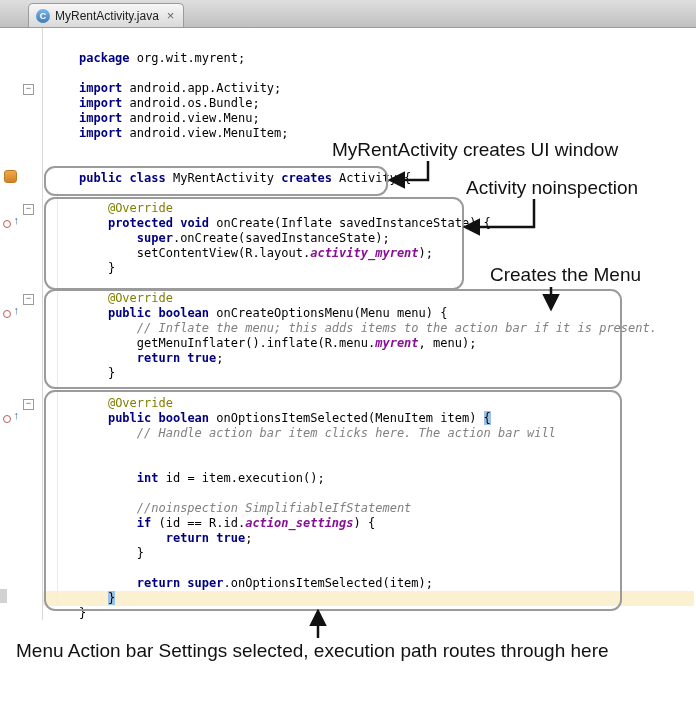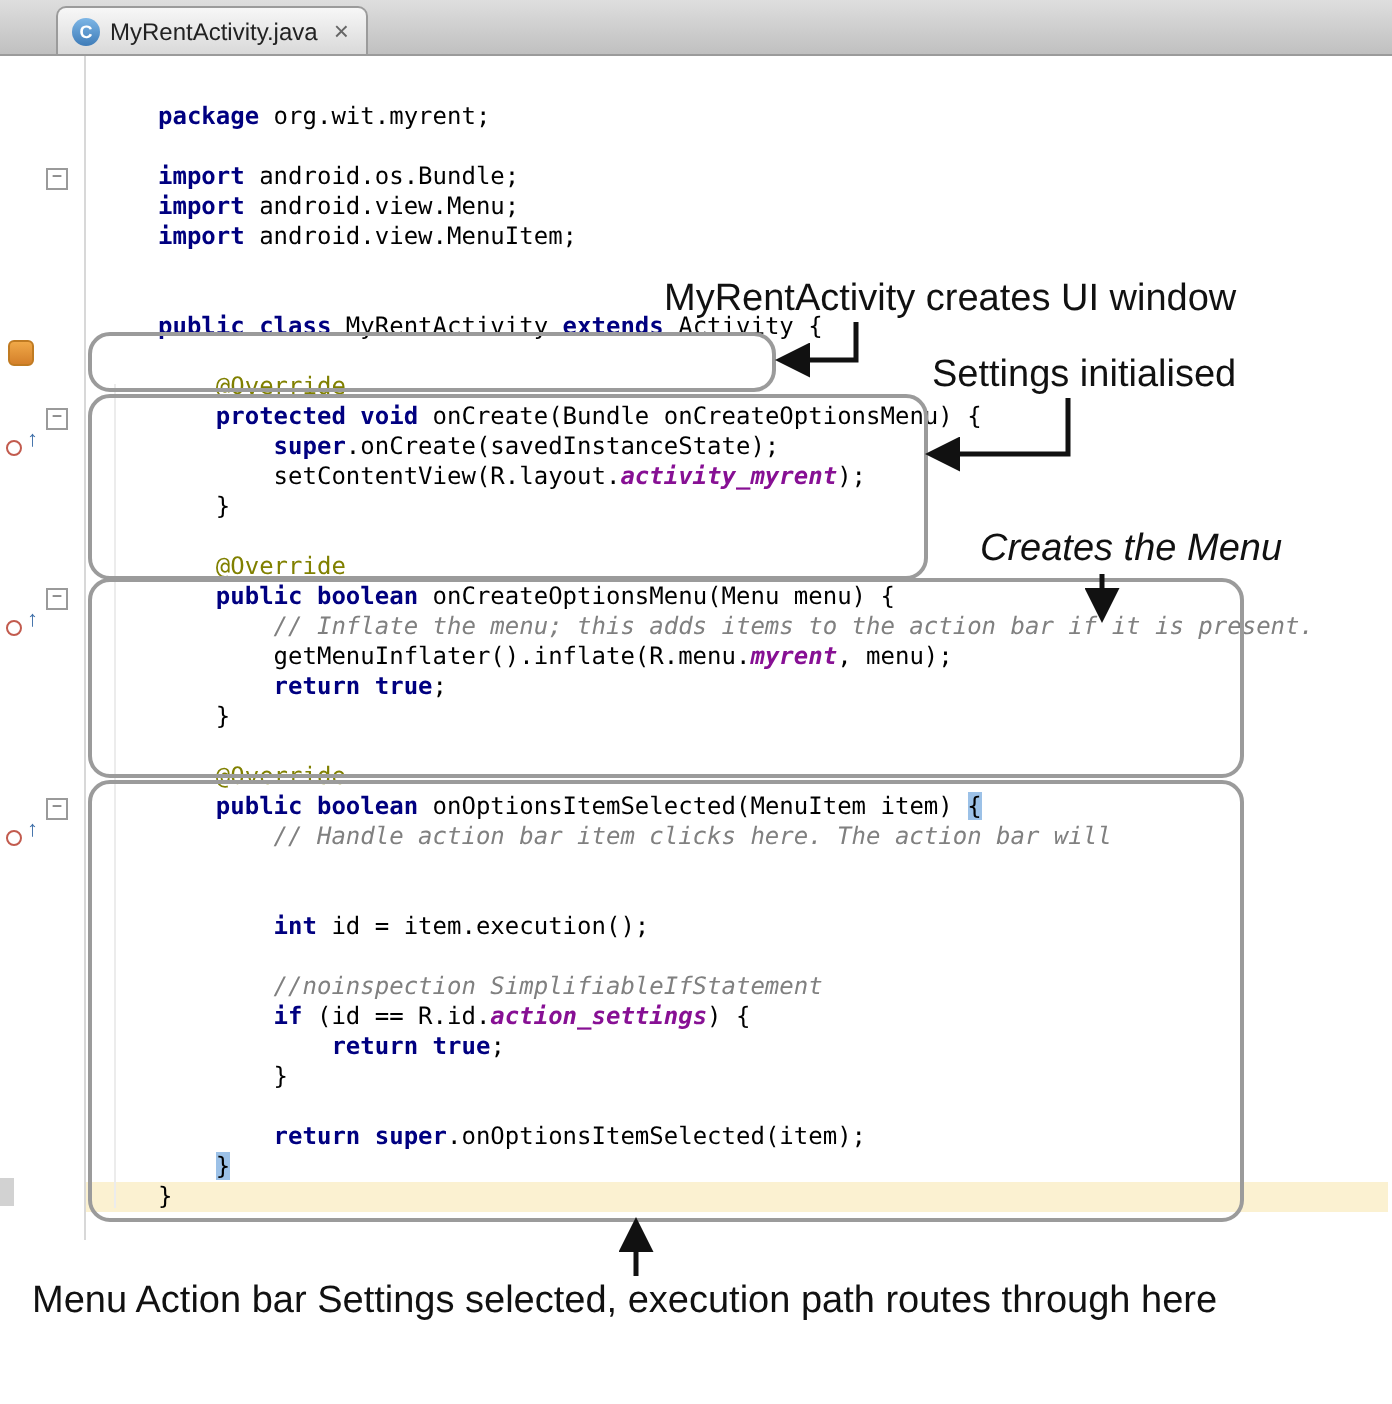--- a/index.html
+++ b/index.html
@@ -51,21 +51,21 @@
   .callout-box{position:absolute;border:2px solid var(--box-border);border-radius:11px;
                z-index:4;pointer-events:none;}
   #box1{left:44px;top:166px;width:340px;height:26px;}
   #box2{left:44px;top:197px;width:416px;height:89px;}
   #box3{left:44px;top:289px;width:574px;height:96px;}
   #box4{left:44px;top:390px;width:574px;height:217px;}
 
   .ann{position:absolute;font-size:19px;color:#111;z-index:6;white-space:nowrap;}
   #ann1{left:332px;top:139px;}
   #ann2{left:466px;top:177px;}
-  #ann3{left:490px;top:264px;font-style:italic;}
+  #ann3{left:490px;top:264px;}
   #ann4{left:16px;top:640px;}
 
   #arrows{position:absolute;left:0;top:0;width:696px;height:702px;z-index:5;pointer-events:none;}
 </style>
 </head>
 <body>
 
 <div class="screen">
 
   <div class="tabbar">
@@ -92,29 +92,30 @@
     <span class="ovr-arrow">↑</span>
   </div>
   <div class="fold" style="top:84px">−</div>
   <div class="fold" style="top:204px">−</div>
   <div class="fold" style="top:294px">−</div>
   <div class="fold" style="top:399px">−</div>
 
   <div id="code-lines">
       <div class="code-line"><span class="tok-kw">package</span><span class="tok-pl"> org.wit.myrent;</span></div>
       <div class="code-line"></div>
+      <div class="code-line"><span class="tok-kw">import</span><span class="tok-pl"> android.app.Activity;</span></div>
       <div class="code-line"><span class="tok-kw">import</span><span class="tok-pl"> android.os.Bundle;</span></div>
       <div class="code-line"><span class="tok-kw">import</span><span class="tok-pl"> android.view.Menu;</span></div>
       <div class="code-line"><span class="tok-kw">import</span><span class="tok-pl"> android.view.MenuItem;</span></div>
       <div class="code-line"></div>
       <div class="code-line"></div>
-      <div class="code-line"><span class="tok-kw">public class</span><span class="tok-pl"> MyRentActivity </span><span class="tok-kw">extends</span><span class="tok-pl"> Activity {</span></div>
+      <div class="code-line"><span class="tok-kw">public class</span><span class="tok-pl"> MyRentActivity </span><span class="tok-kw">creates</span><span class="tok-pl"> Activity {</span></div>
       <div class="code-line"></div>
       <div class="code-line"><span class="tok-pl">    </span><span class="tok-an">@Override</span></div>
-      <div class="code-line"><span class="tok-pl">    </span><span class="tok-kw">protected void</span><span class="tok-pl"> onCreate(Bundle onCreateOptionsMenu) {</span></div>
+      <div class="code-line"><span class="tok-pl">    </span><span class="tok-kw">protected void</span><span class="tok-pl"> onCreate(Inflate savedInstanceState) {</span></div>
       <div class="code-line"><span class="tok-pl">        </span><span class="tok-kw">super</span><span class="tok-pl">.onCreate(savedInstanceState);</span></div>
       <div class="code-line"><span class="tok-pl">        setContentView(R.layout.</span><span class="tok-fld">activity_myrent</span><span class="tok-pl">);</span></div>
       <div class="code-line"><span class="tok-pl">    }</span></div>
       <div class="code-line"></div>
       <div class="code-line"><span class="tok-pl">    </span><span class="tok-an">@Override</span></div>
       <div class="code-line"><span class="tok-pl">    </span><span class="tok-kw">public boolean</span><span class="tok-pl"> onCreateOptionsMenu(Menu menu) {</span></div>
       <div class="code-line"><span class="tok-pl">        </span><span class="tok-cm">// Inflate the menu; this adds items to the action bar if it is present.</span></div>
       <div class="code-line"><span class="tok-pl">        getMenuInflater().inflate(R.menu.</span><span class="tok-fld">myrent</span><span class="tok-pl">, menu);</span></div>
       <div class="code-line"><span class="tok-pl">        </span><span class="tok-kw">return true</span><span class="tok-pl">;</span></div>
       <div class="code-line"><span class="tok-pl">    }</span></div>
@@ -135,21 +136,21 @@
       <div class="code-line"><span class="tok-pl">    </span><span class="tok-brace">}</span></div>
       <div class="code-line"><span class="tok-pl">}</span></div>
     </div>
 
   <div class="callout-box" id="box1"></div>
   <div class="callout-box" id="box2"></div>
   <div class="callout-box" id="box3"></div>
   <div class="callout-box" id="box4"></div>
 
   <div class="ann" id="ann1">MyRentActivity creates UI window</div>
-  <div class="ann" id="ann2">Settings initialised</div>
+  <div class="ann" id="ann2">Activity noinspection</div>
   <div class="ann" id="ann3">Creates the Menu</div>
   <div class="ann" id="ann4">Menu Action bar Settings selected, execution path routes through here</div>
 
   <svg id="arrows" viewBox="0 0 696 702" xmlns="http://www.w3.org/2000/svg">
     <defs>
       <marker id="ah" viewBox="0 0 10 10" refX="8" refY="5" markerWidth="7" markerHeight="7" orient="auto">
         <path d="M0,0 L10,5 L0,10 z" fill="#111"></path>
       </marker>
     </defs>
     <path d="M428,161 L428,180 L391,180" fill="none" stroke="#111" stroke-width="2.5" marker-end="url(#ah)"></path>

